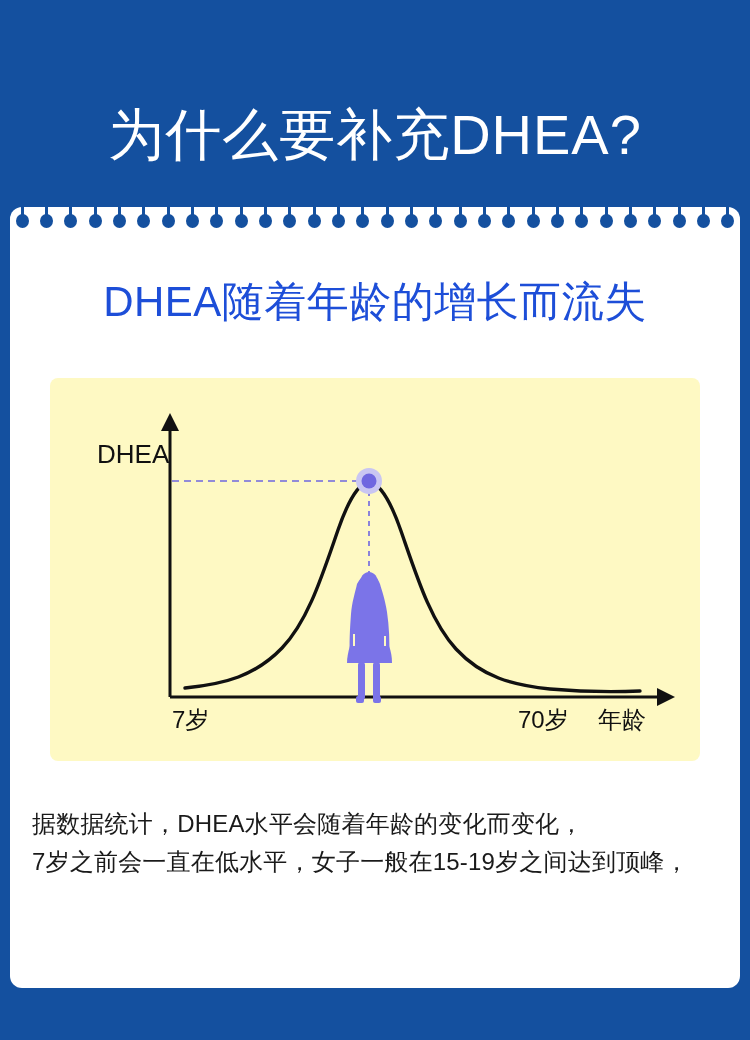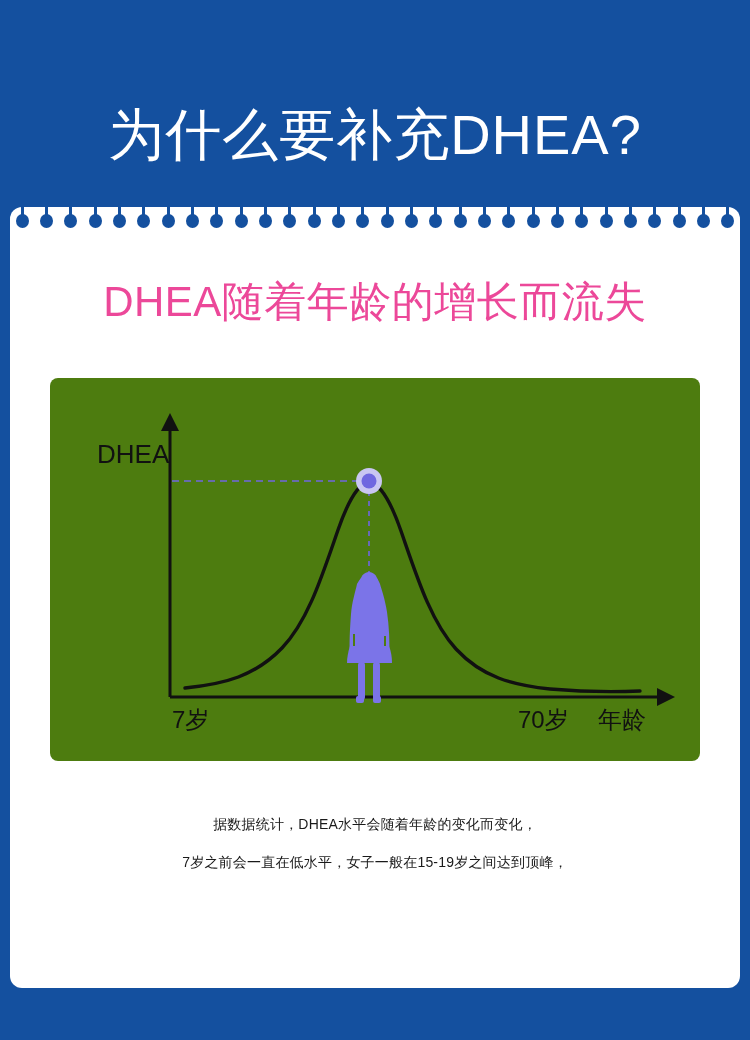--- a/index.html
+++ b/index.html
@@ -84,34 +84,34 @@
   }
 
   
   #card-title {
     position: absolute;
     left: 0;
     top: 67px;
     width: 730px;
     text-align: center;
     font-size: 42px;
-    color: #ec4899;
+    color: #1d4ed8;
     letter-spacing: 0.5px;
     white-space: nowrap;
     user-select: none;
   }
 
   
   #chart-panel {
     position: absolute;
     left: 40px;
     top: 171px;
     width: 650px;
     height: 383px;
-    background: #4d7c0f;
+    background: #fef9c3;
     border-radius: 8px;
   }
   #chart-svg {
     position: absolute;
     left: 0;
     top: 0;
     width: 650px;
     height: 383px;
     display: block;
   }
@@ -119,22 +119,21 @@
     font-family: "Liberation Sans", "DejaVu Sans", sans-serif;
     fill: #111111;
   }
 
   
   #description {
     position: absolute;
     left: 22px;
     top: 598px;
     width: 686px;
-    text-align: center;
-    font-size: 14px;
+    font-size: 24px;
     line-height: 38px;
     color: #1a1a1a;
     letter-spacing: 0.2px;
     user-select: none;
   }
   #description p {
     margin: 0;
   }
 </style>
 </head>

